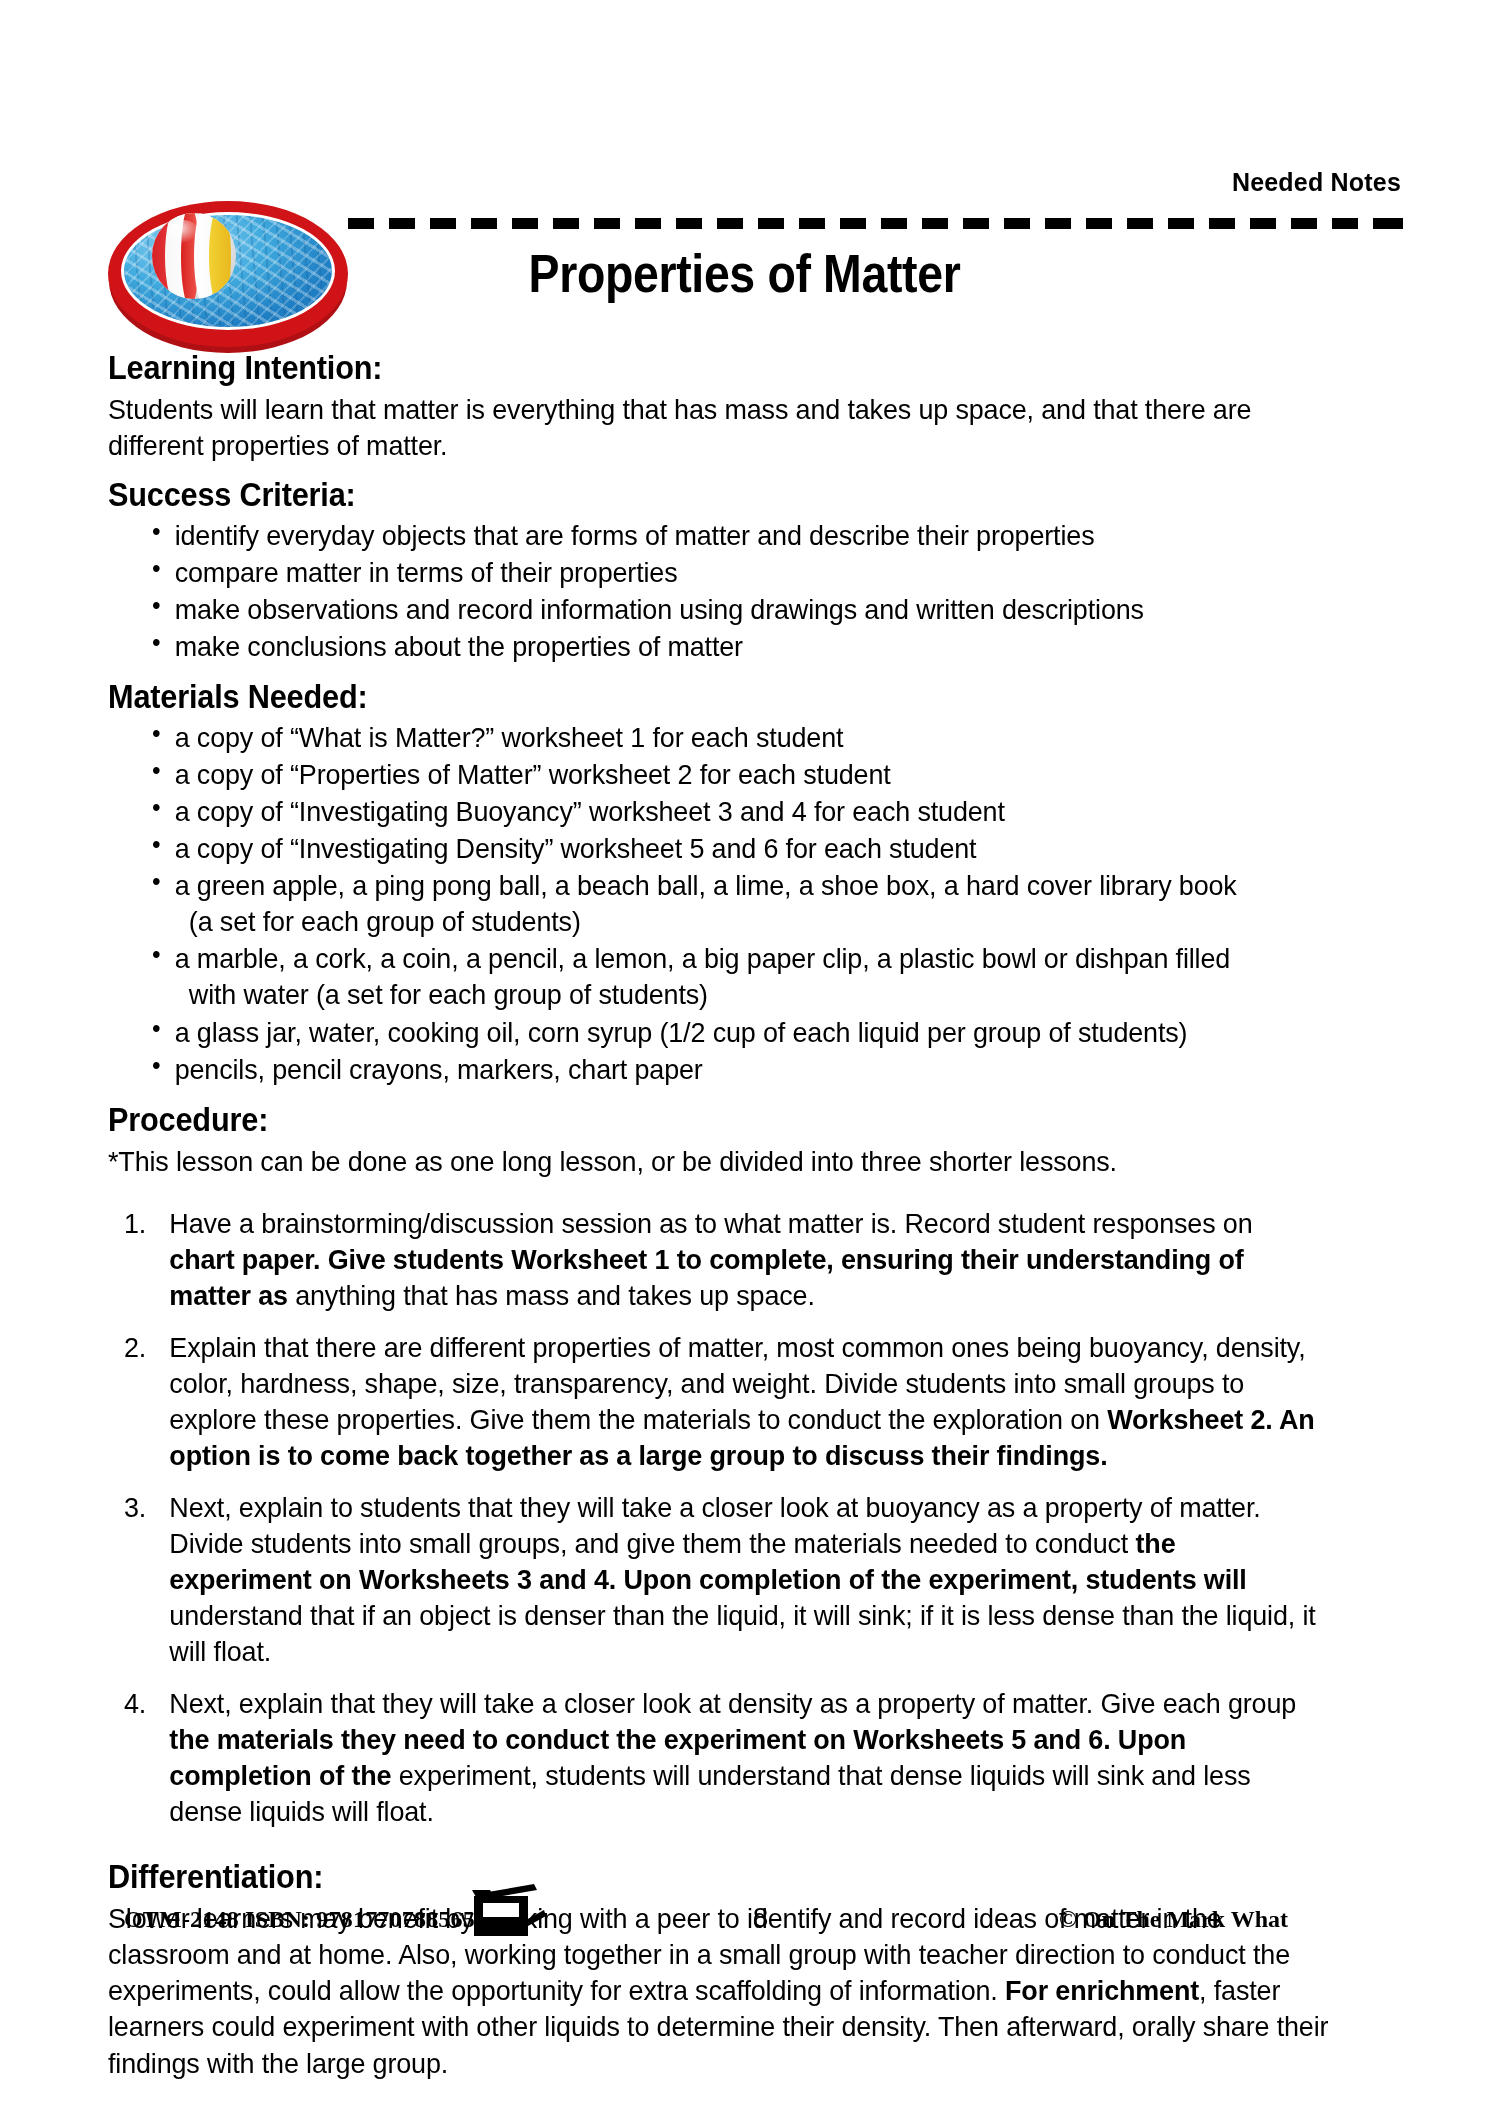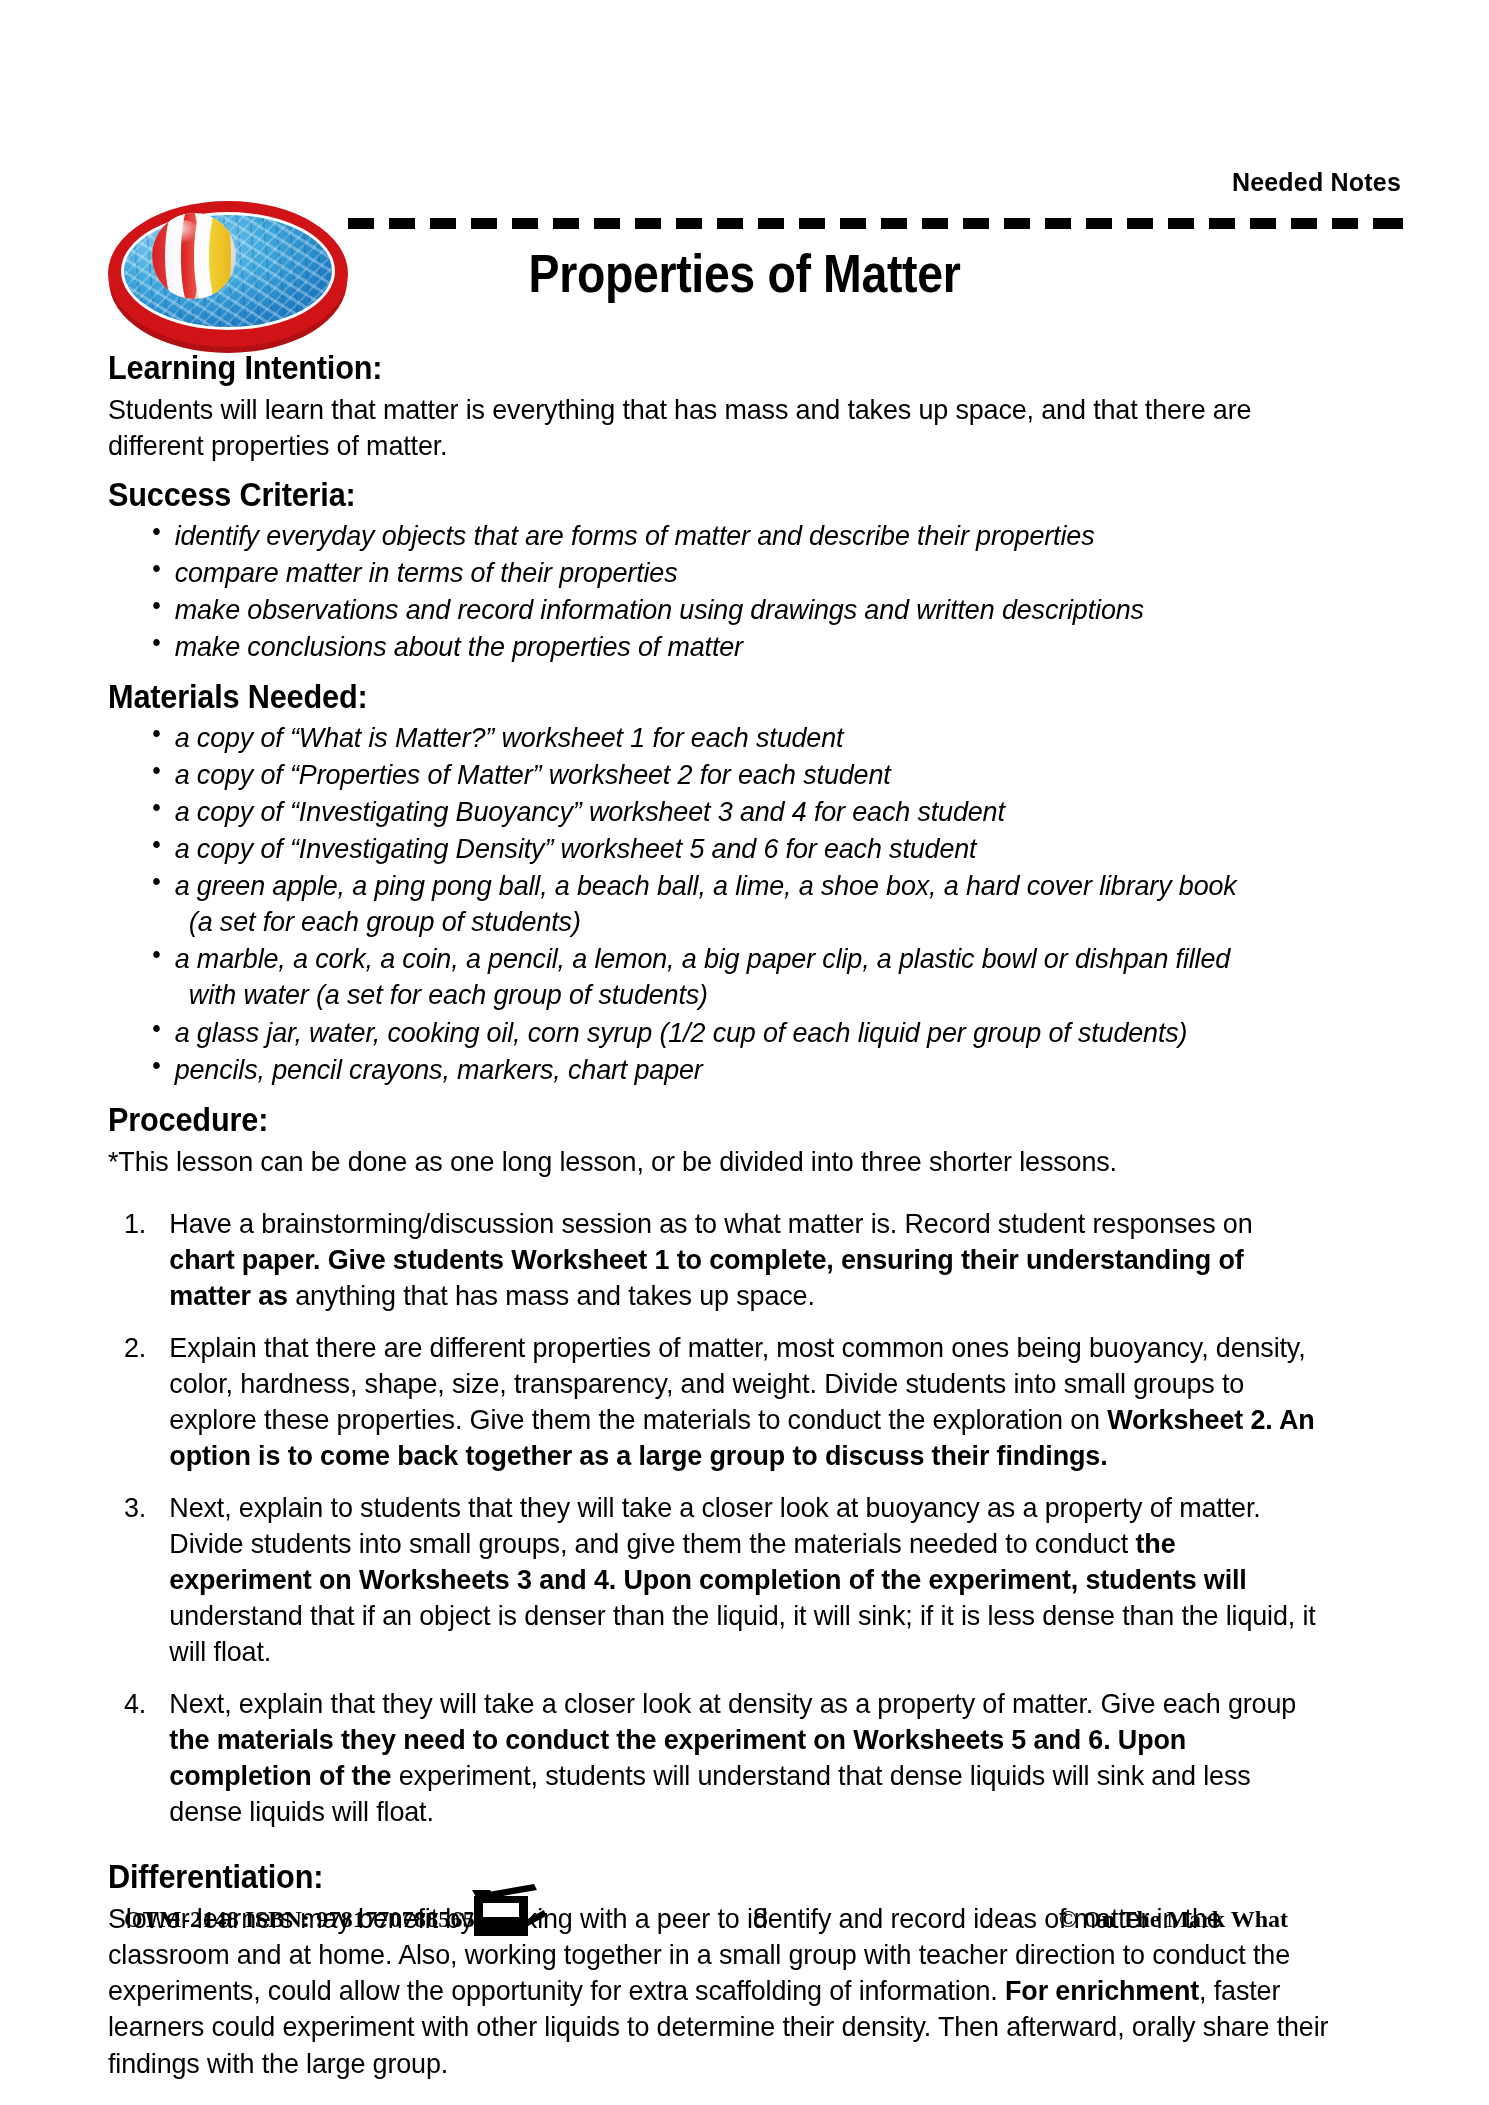--- a/index.html
+++ b/index.html
@@ -174,21 +174,20 @@
   }
 
   p.body-text {
     margin: 4px 0 0 0;
   }
 
   ul.bullets {
     list-style: none;
     margin: 3px 0 0 0;
     padding: 0 0 0 44px;
-    font-style: italic;
   }
   ul.bullets > li {
     position: relative;
     margin: 0 0 1px 0;
     padding-left: 24px;
   }
   ul.bullets > li::before {
     content: "•";
     position: absolute;
     left: 0;

